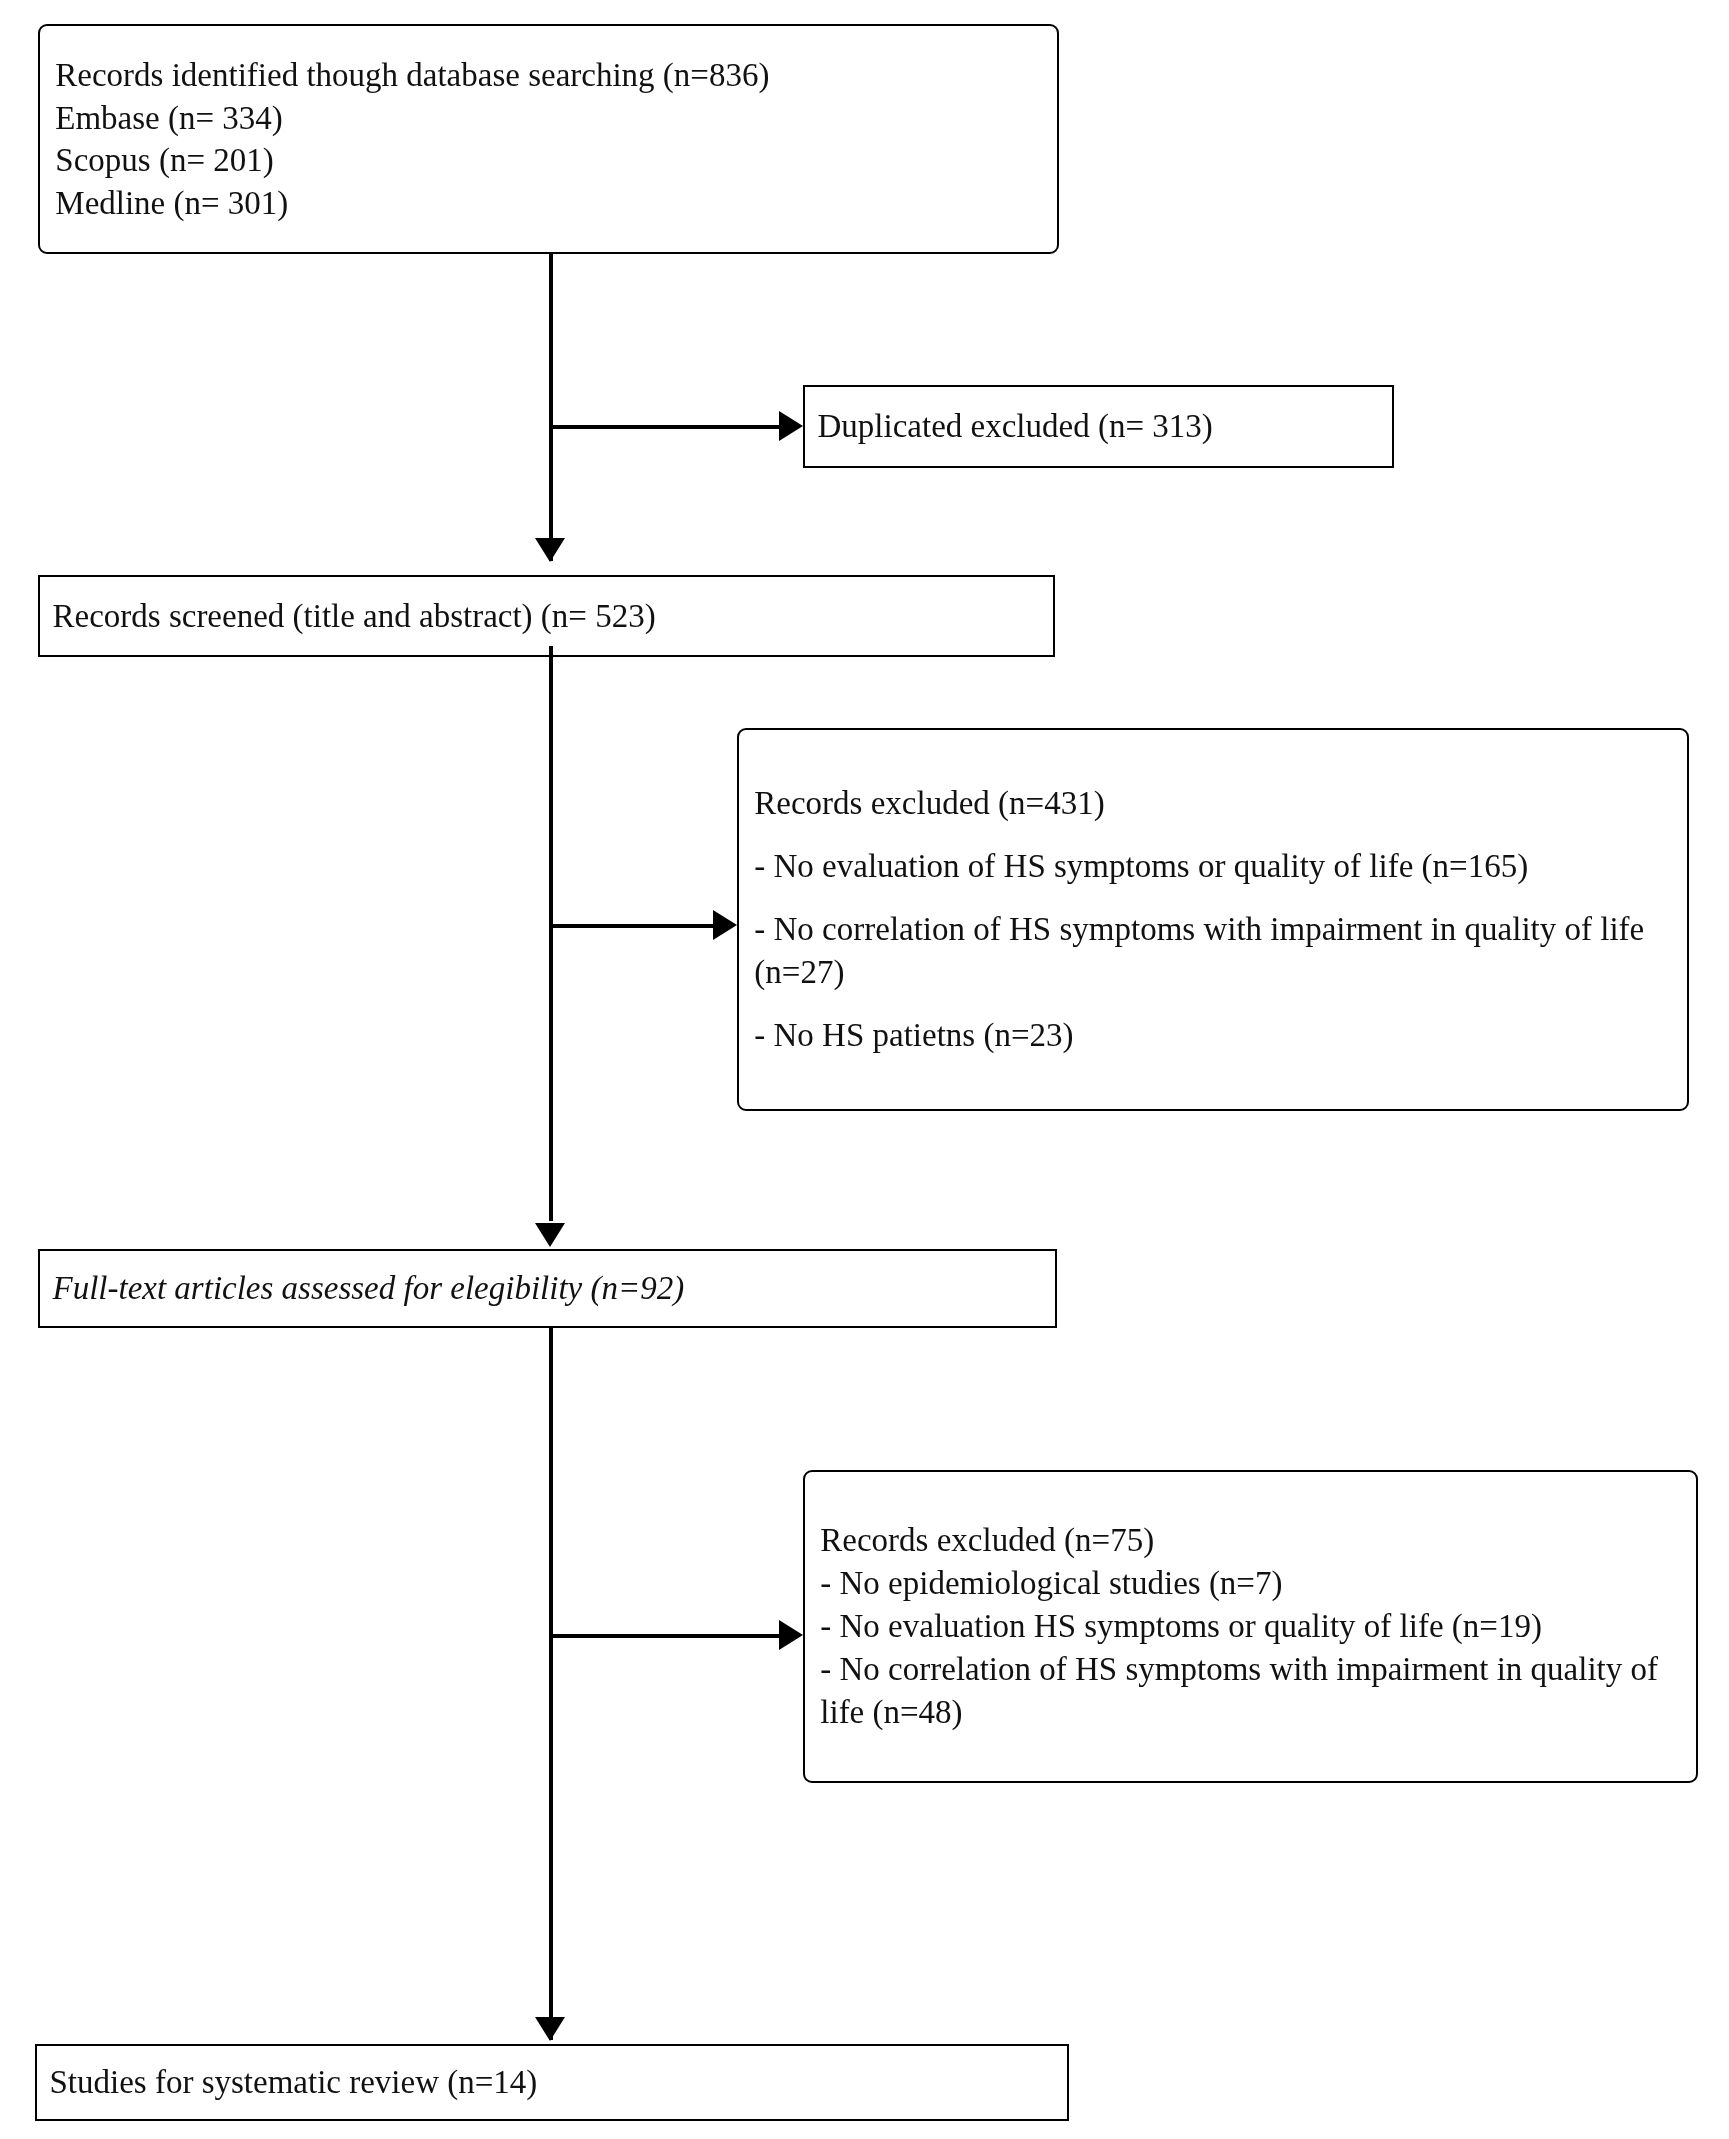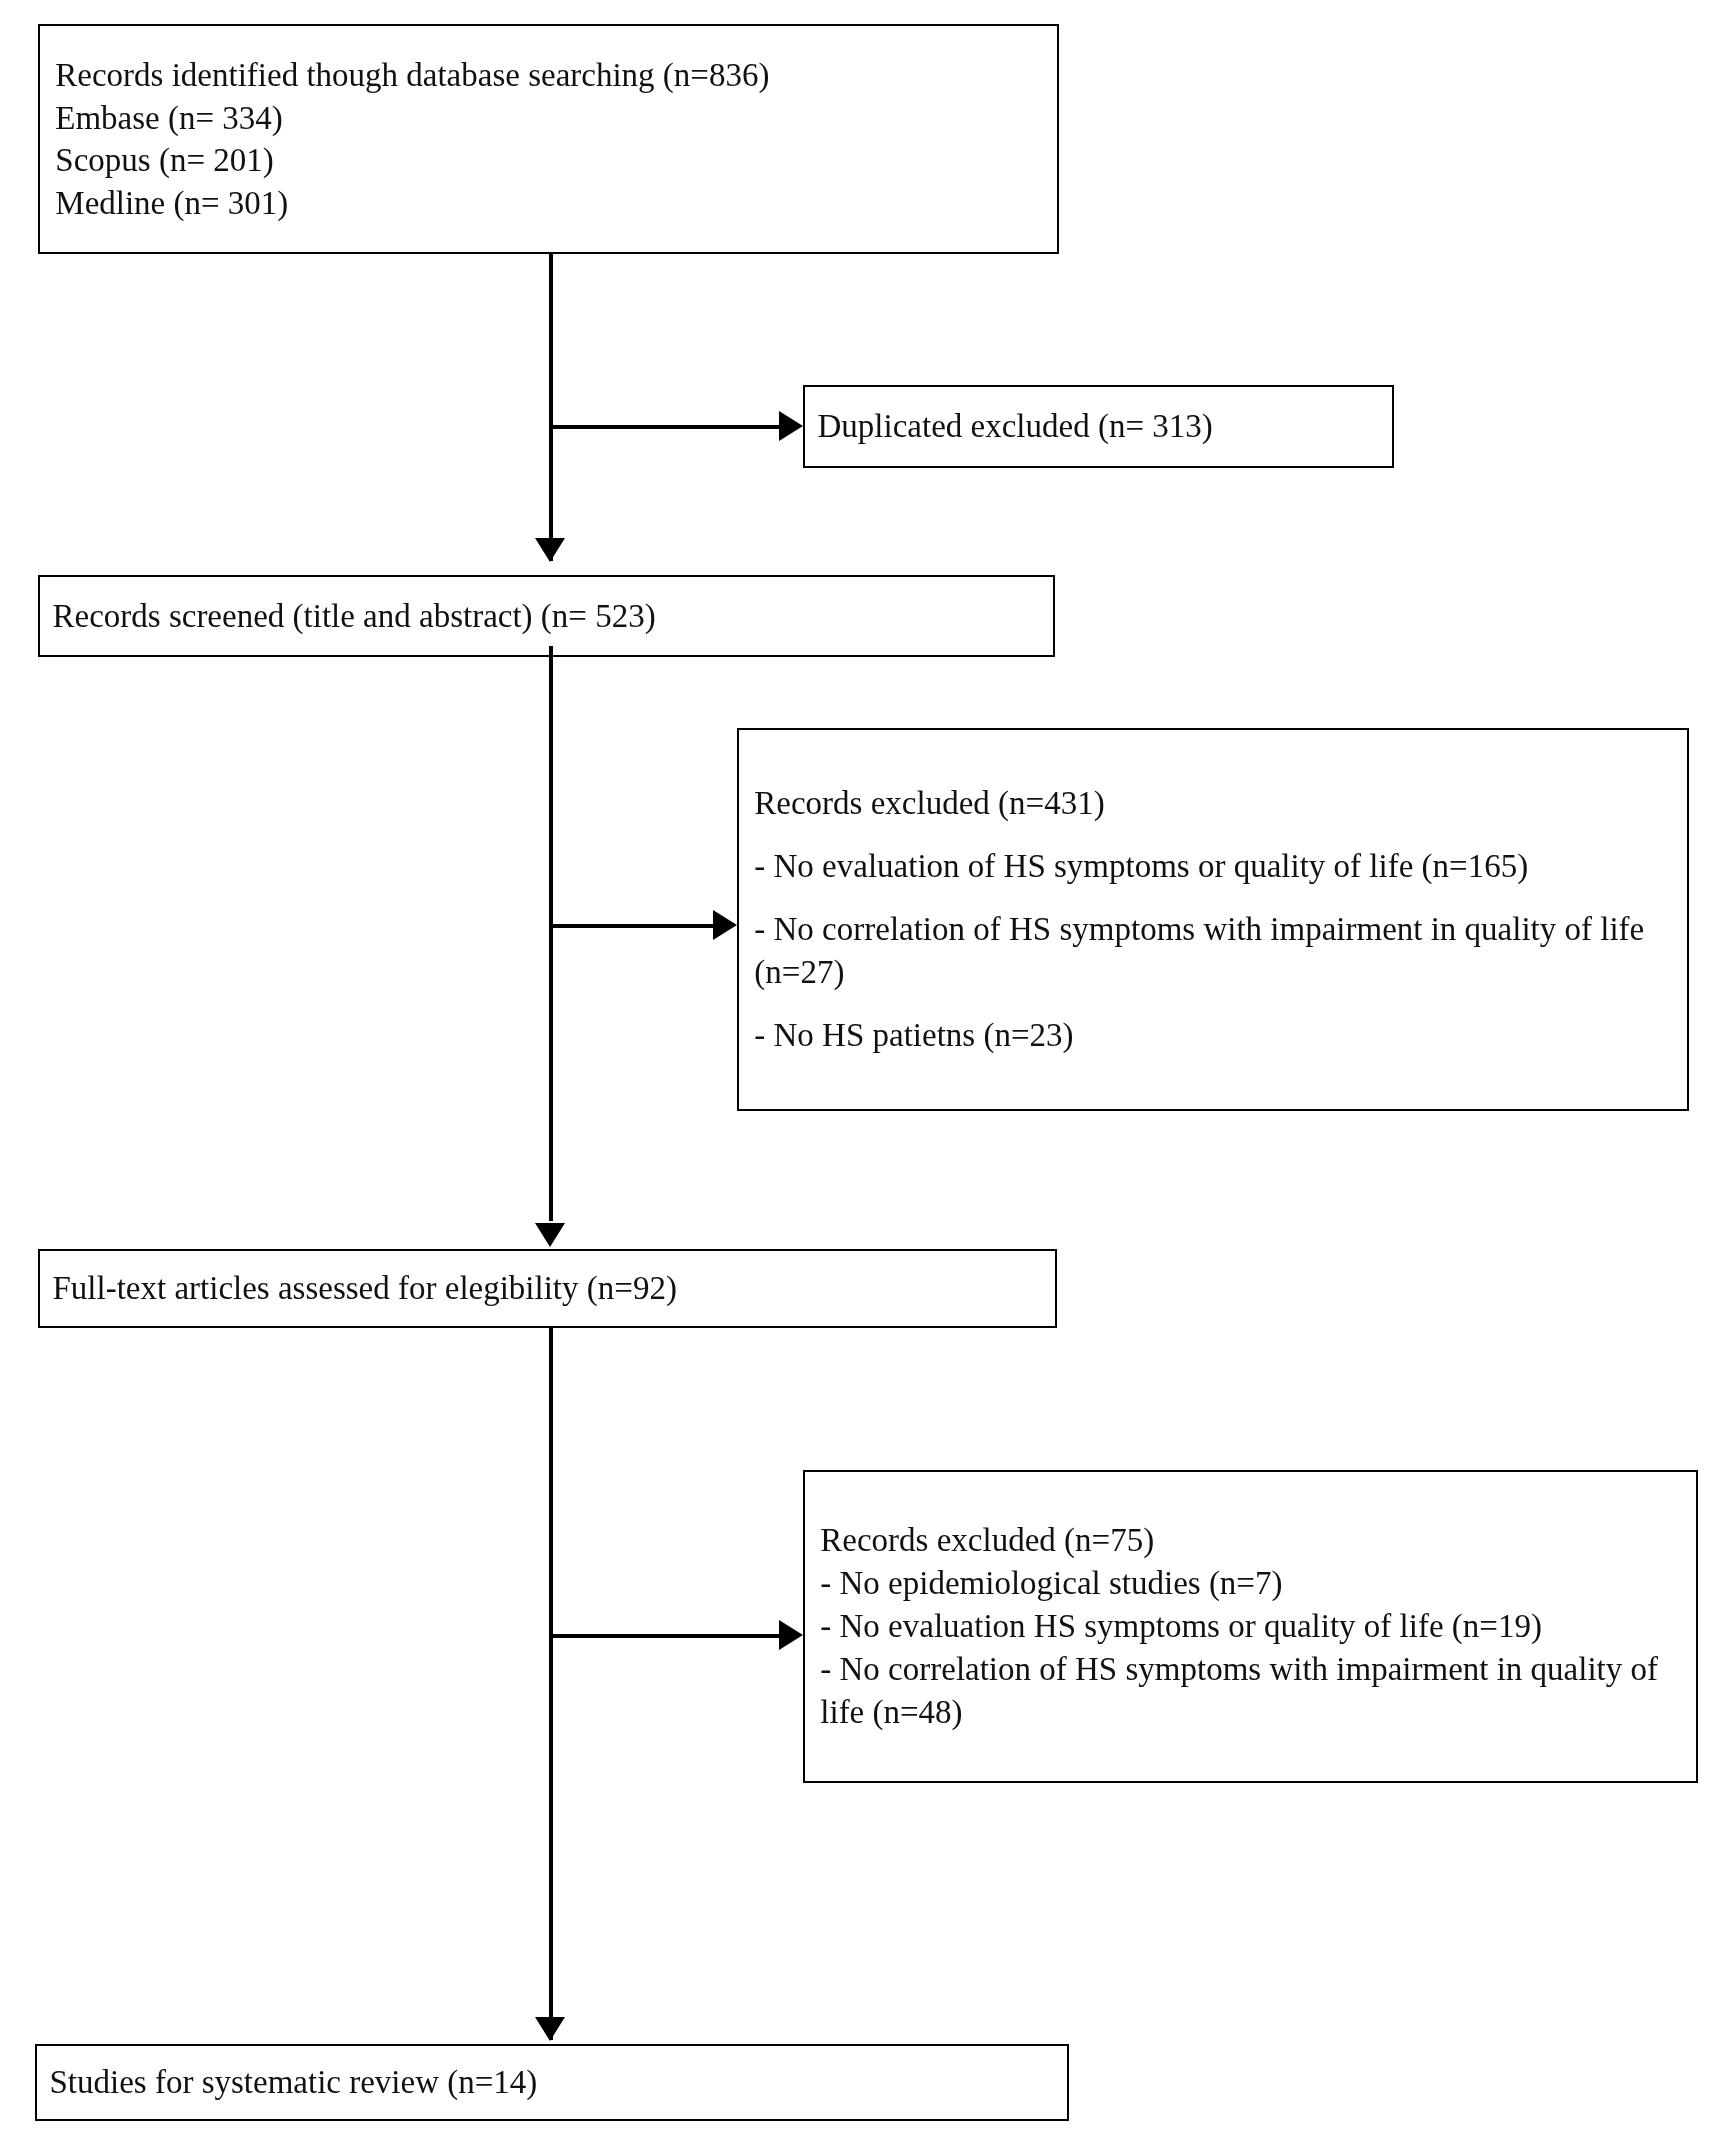--- a/index.html
+++ b/index.html
@@ -33,20 +33,21 @@
     display: flex;
     align-items: center;
     text-align: center;
     padding: 0 12.5px;
   }
   .node.listbox {
     display: flex;
     flex-direction: column;
     justify-content: center;
     text-align: left;
+    border-radius: 9px;
   }
   .node .line { display: block; white-space: nowrap; }
   .node .line.wrap { white-space: normal; }
 
   
   .vline {
     position: absolute;
     width: 3.5px;
     background: #000000;
   }
@@ -70,21 +71,21 @@
     border-top: 15.3px solid transparent;
     border-bottom: 15.3px solid transparent;
     border-left: 24px solid #000000;
   }
 
   
   #box-identified      { left: 38px;   top: 24.4px;   width: 1021px; height: 230px; }
   #box-duplicates      { left: 803px; top: 385px;  width: 591px;  height: 83px; }
   #box-screened        { left: 38px;   top: 564px;  width: 1017px; height: 82px; margin-top: 11px; }
   #box-excluded-screen { left: 737px; top: 728px; width: 952px; height: 383px; gap: 20px; }
-  #box-fulltext        { left: 38px;   top: 1249px; width: 1019px; height: 79px; }
+  #box-fulltext        { left: 38px;   top: 1249px; width: 1019px; height: 79px; font-style: italic; }
   #box-excluded-full   { left: 803px; top: 1470px; width: 895px; height: 313px; }
   #box-included        { left: 35px;   top: 2044px; width: 1034px; height: 77px; }
 
   
   #spine-1 { left: 549px; top: 254px;  height: 307px; }   
   #spine-2 { left: 549px; top: 646px;  height: 575px; }   
   #spine-3 { left: 549px; top: 1328px; height: 712px; }  
 
   #arrow-spine-1 { left: 535px; top: 538px; }
   #arrow-spine-2 { left: 535px; top: 1223px; }

